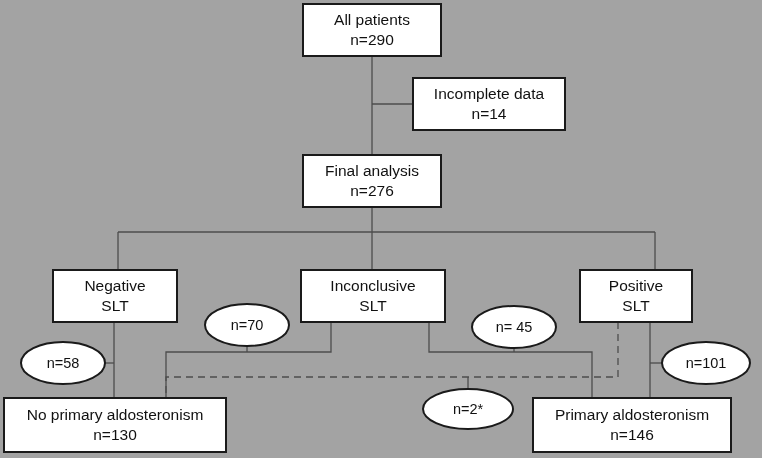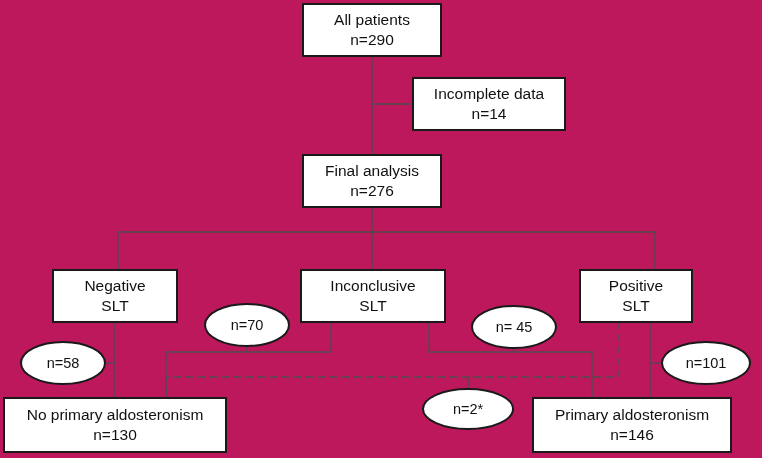--- a/index.html
+++ b/index.html
@@ -11,21 +11,21 @@
   body {
     width: 762px;
     height: 458px;
     font-family: "Liberation Sans", sans-serif;
     overflow: hidden;
   }
   #flow-root {
     position: relative;
     width: 762px;
     height: 458px;
-    background: #be185d;
+    background: #a3a3a3;
   }
   svg#flow-svg {
     display: block;
     width: 762px;
     height: 458px;
   }
   .node-box {
     fill: #ffffff;
     stroke: #1a1a1a;
     stroke-width: 2;

